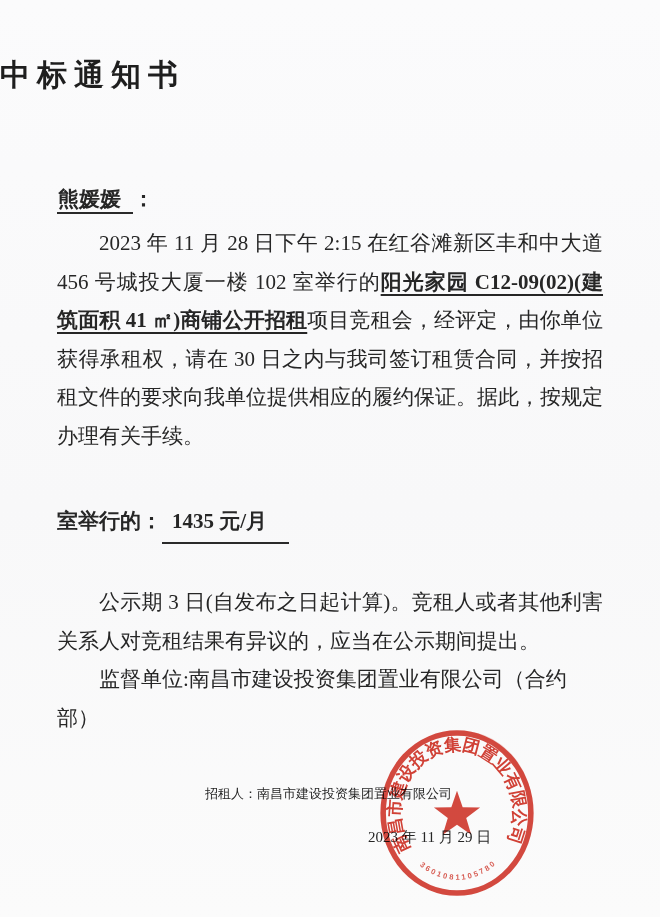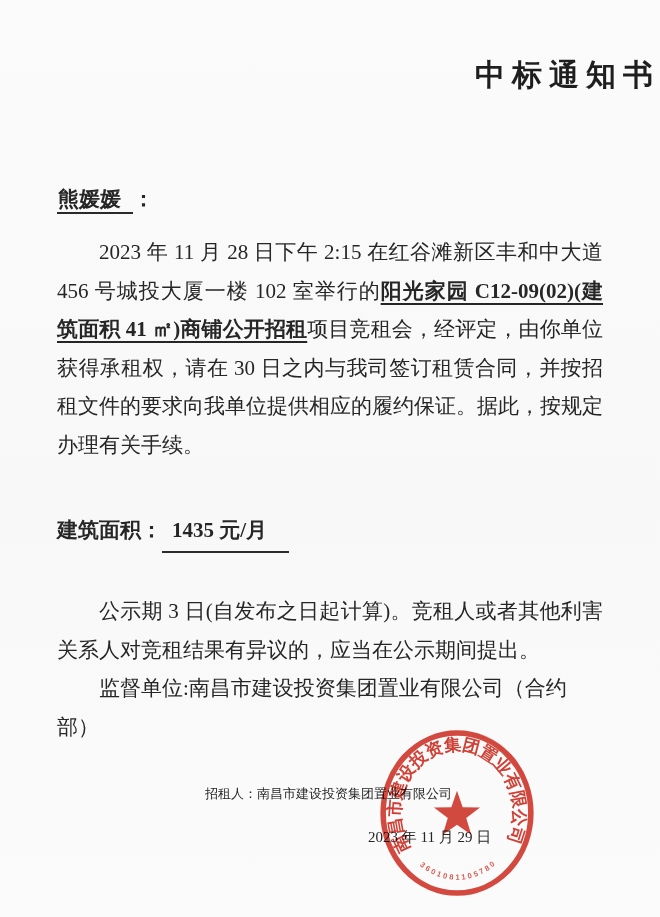--- a/index.html
+++ b/index.html
@@ -9,44 +9,43 @@
     width: 660px;
     height: 917px;
     margin: 0 auto;
     background: linear-gradient(180deg, #fbfbfc 0%, #f8f8f9 55%, #fbfbfb 100%);
     font-family: "Liberation Serif", "DejaVu Serif", serif;
     color: #262626;
     overflow: hidden;
   }
   .title {
     margin-top: 56px;
-    text-align: right;
+    text-align: left;
     font-size: 30px;
     line-height: 38px;
     font-weight: bold;
     letter-spacing: 7px;
     color: #1e1e1e;
-    padding-left: 32px;
   }
   .greeting {
     margin: 90px 0 0 57px;
     font-size: 21px;
     line-height: 30px;
     font-weight: bold;
   }
   .greeting .name {
     border-bottom: 2px solid #2a2a2a;
     padding: 0 12px 1px 1px;
   }
   .body-block {
     font-size: 21px;
     line-height: 38.5px;
     text-align: justify;
   }
-  .para1 { margin: 19px 57px 0 57px; text-indent: 2em; }
+  .para1 { margin: 10px 57px 0 57px; text-indent: 2em; }
   .bu {
     font-weight: bold;
     text-decoration: underline;
     text-underline-offset: 5px;
     text-decoration-thickness: 1.5px;
   }
   .result-line {
     margin: 50px 0 0 57px;
     font-size: 21px;
     line-height: 32px;
@@ -102,21 +101,21 @@
 
   <h1 class="title">中标通知书</h1>
 
   <div class="greeting">
     <span class="name">熊媛媛</span><span>：</span>
   </div>
 
   <p class="body-block para1"><span>2023 年 11 月 28 日下午 2:15 在红谷滩新区丰和中大道 456 号城投大厦一楼 102 室举行的</span><span class="bu">阳光家园 C12-09(02)(建筑面积 41 ㎡)商铺公开招租</span><span>项目竞租会，经评定，由你单位获得承租权，请在 30 日之内与我司签订租赁合同，并按招租文件的要求向我单位提供相应的履约保证。据此，按规定办理有关手续。</span></p>
 
   <div class="result-line">
-    <span>建筑面积：</span><span class="result-value">1435 元/月</span>
+    <span>室举行的：</span><span class="result-value">1435 元/月</span>
   </div>
 
   <div class="body-block notice-block">
     <p class="notice-para">公示期 3 日(自发布之日起计算)。竞租人或者其他利害关系人对竞租结果有异议的，应当在公示期间提出。</p>
     <div class="info-line">监督单位:南昌市建设投资集团置业有限公司（合约部）</div>
   </div>
 
   <div class="lessor-line">
     <span>招租人：</span><span>南昌市建设投资集团置业有限公司</span>
   </div>

